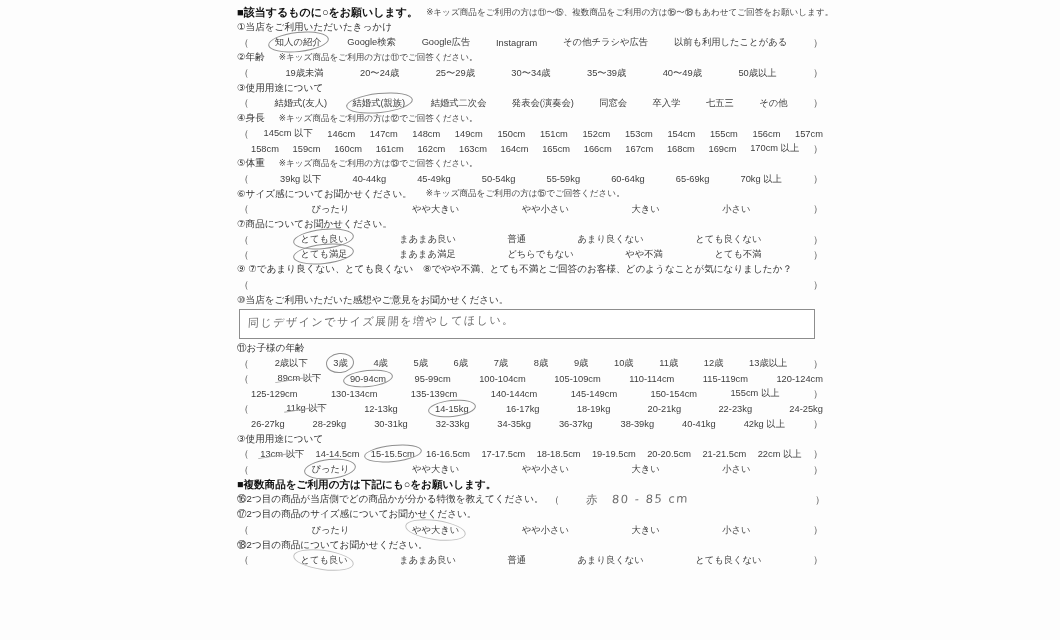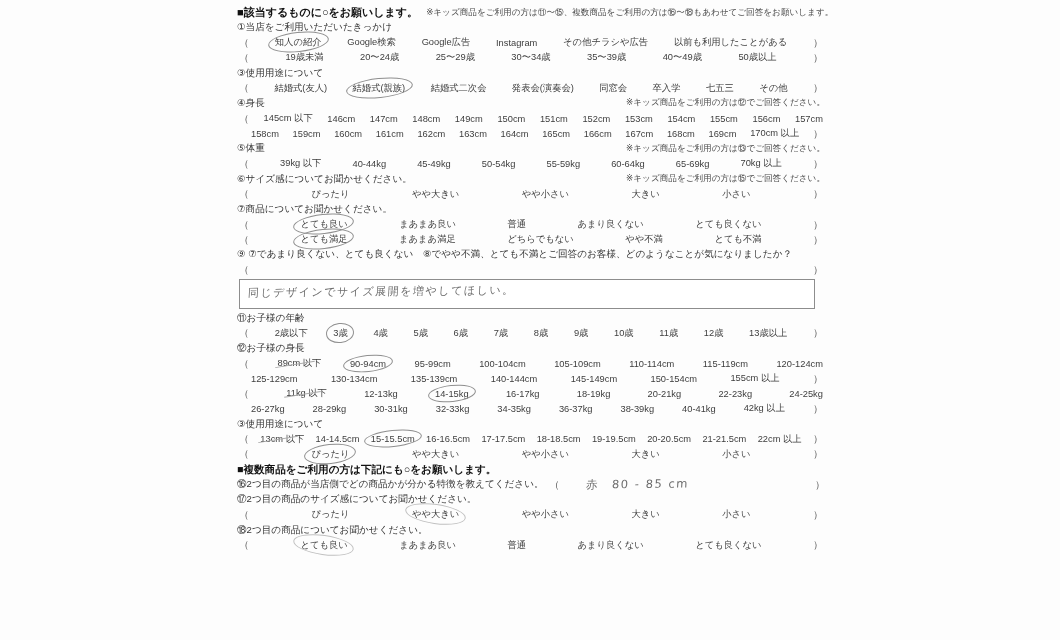--- a/index.html
+++ b/index.html
@@ -1,19 +1,19 @@
 <!DOCTYPE html>
 <html><head>
 <meta charset="utf-8">
 <style>
   * { box-sizing: border-box; margin: 0; padding: 0; }
   html,body { width:1060px; height:640px; background:#fdfdfd; overflow:hidden;
     font-family:"Liberation Sans","DejaVu Sans",sans-serif; }
   .doc { position:absolute; left:237px; top:5px; width:588px; color:#3a3a3a; }
-  .line { height:15.15px; display:flex; align-items:center; white-space:nowrap;justify-content:space-between; }
+  .line { height:15.15px; display:flex; align-items:center; white-space:nowrap; }
   .doc-title { font-weight:bold; font-size:11px; color:#111; }
   .doc-title-note { font-size:8.6px; color:#4a4a4a; margin-left:8px; font-weight:normal; }
   .section-title { font-weight:bold; font-size:10.6px; color:#111; }
   .q-label { font-size:9.6px; color:#333; }
   .q-note { font-size:8.6px; color:#4a4a4a; margin-left:14px; }
   .opt-row { display:flex; justify-content:space-between; align-items:center; padding:0 2px; }
   .opt-row.cont { padding-left:14px; }
   .bracket { color:#555; font-size:10px; }
   .opt { position:relative; font-size:9.3px; color:#3d3d3d; }
   .opt.circled::after { content:""; position:absolute; left:-7px; right:-7px; top:-4px; bottom:-3px;
@@ -43,20 +43,24 @@
     <div class="line opt-row">
       <span class="bracket">（</span>
       <span class="opt circled">知人の紹介</span>
       <span class="opt">Google検索</span>
       <span class="opt">Google広告</span>
       <span class="opt">Instagram</span>
       <span class="opt">その他チラシや広告</span>
       <span class="opt">以前も利用したことがある</span>
       <span class="bracket">）</span>
     </div>
+    <div class="line">
+      <span class="q-label">②年齢</span>
+      <span class="q-note">※キッズ商品をご利用の方は⑪でご回答ください。</span>
+    </div>
     <div class="line opt-row">
       <span class="bracket">（</span>
       <span class="opt">19歳未満</span>
       <span class="opt">20〜24歳</span>
       <span class="opt">25〜29歳</span>
       <span class="opt">30〜34歳</span>
       <span class="opt">35〜39歳</span>
       <span class="opt">40〜49歳</span>
       <span class="opt">50歳以上</span>
       <span class="bracket">）</span>
@@ -163,20 +167,23 @@
       <span class="bracket">）</span>
     </div>
     <div class="line">
       <span class="q-label">⑨ ⑦であまり良くない、とても良くない　⑧でやや不満、とても不満とご回答のお客様、どのようなことが気になりましたか？</span>
     </div>
     <div class="line opt-row">
       <span class="bracket">（</span>
       <span class="flex-spacer"></span>
       <span class="bracket">）</span>
     </div>
+    <div class="line">
+      <span class="q-label">⑩当店をご利用いただいた感想やご意見をお聞かせください。</span>
+    </div>
     <div class="answer-box">
       <span class="handwriting">同じデザインでサイズ展開を増やしてほしい。</span>
     </div>
     <div class="line">
       <span class="q-label">⑪お子様の年齢</span>
     </div>
     <div class="line opt-row">
       <span class="bracket">（</span>
       <span class="opt">2歳以下</span>
       <span class="opt circled">3歳</span>
@@ -185,23 +192,20 @@
       <span class="opt">6歳</span>
       <span class="opt">7歳</span>
       <span class="opt">8歳</span>
       <span class="opt">9歳</span>
       <span class="opt">10歳</span>
       <span class="opt">11歳</span>
       <span class="opt">12歳</span>
       <span class="opt">13歳以上</span>
       <span class="bracket">）</span>
     </div>
-    <div class="line">
-      <span class="q-label">⑫お子様の身長</span>
-    </div>
     <div class="line opt-row">
       <span class="bracket">（</span>
       <span class="opt slashed">89cm 以下</span>
       <span class="opt circled">90-94cm</span>
       <span class="opt">95-99cm</span>
       <span class="opt">100-104cm</span>
       <span class="opt">105-109cm</span>
       <span class="opt">110-114cm</span>
       <span class="opt">115-119cm</span>
       <span class="opt">120-124cm</span>

